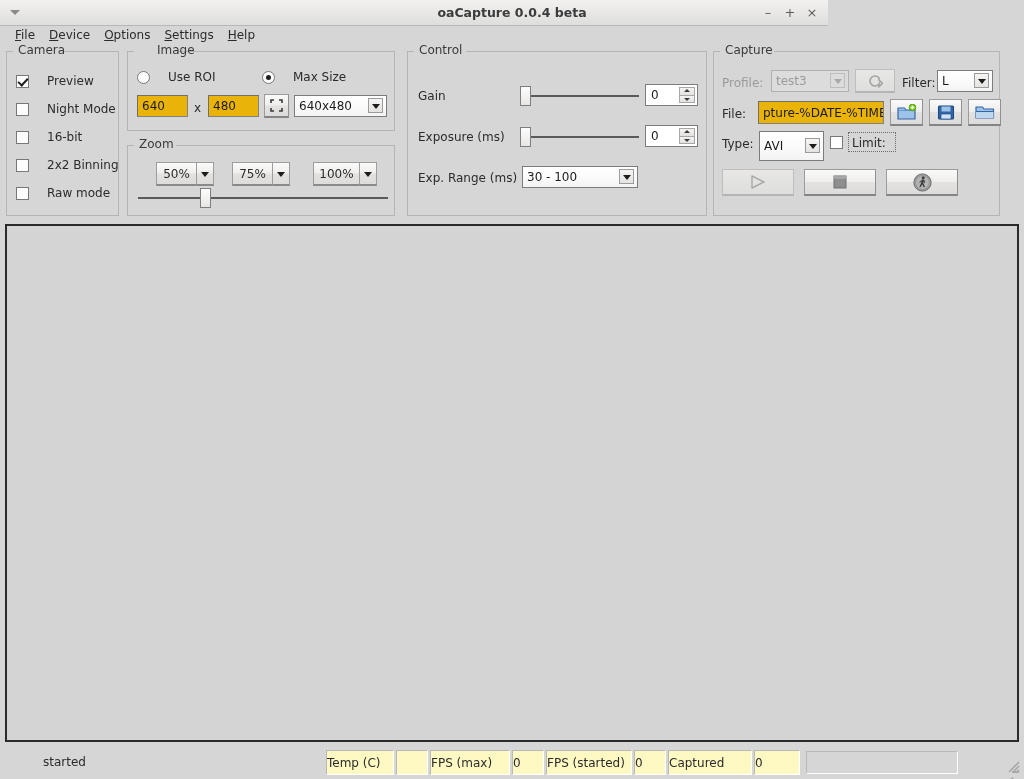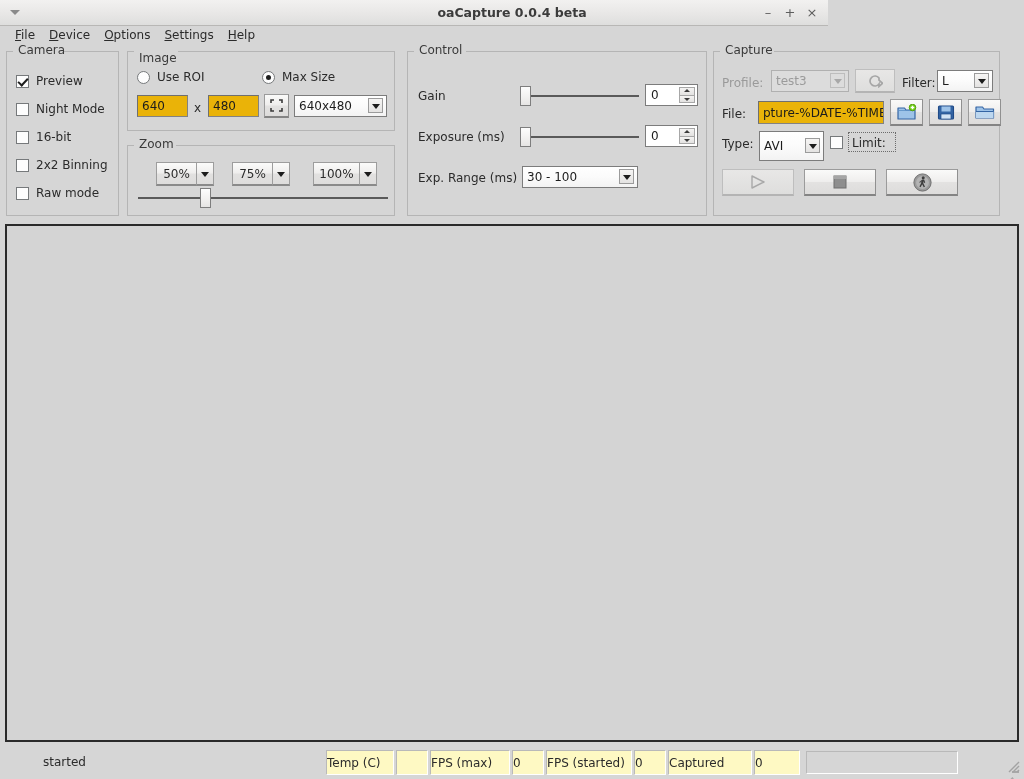--- a/index.html
+++ b/index.html
@@ -160,21 +160,21 @@
   }
   .rad-circle.checked::after {
     content: "";
     position: absolute;
     left: 3px; top: 3px;
     width: 5px; height: 5px;
     border-radius: 50%;
     background: #1e1e1e;
   }
   .ctl-label {
-    margin-left: 7px;
+    margin-left: 18px;
     font-size: 12px;
     color: #2b2b2b;
     white-space: nowrap;
   }
   .static-label {
     position: absolute;
     font-size: 12px;
     color: #2b2b2b;
     white-space: nowrap;
   }
@@ -469,21 +469,21 @@
       <span class="ctl-label">2x2 Binning</span>
     </div>
     <div class="chk" style="left:9px; top:135px;">
       <span class="chk-box"></span>
       <span class="ctl-label">Raw mode</span>
     </div>
   </div>
 
   <div class="group" style="left:127px; top:51px; width:268px; height:80px;">
     <div class="group-top-right" style="left:50px; right:0;"></div>
-    <div class="group-title" style="left:8px;margin-top:8px;">Image</div>
+    <div class="group-title" style="left:26px;">Image</div>
 
     <div class="rad" style="left:9px; top:19px;">
       <span class="rad-circle"></span>
       <span class="ctl-label">Use ROI</span>
     </div>
     <div class="rad" style="left:134px; top:19px;">
       <span class="rad-circle checked"></span>
       <span class="ctl-label">Max Size</span>
     </div>
 

